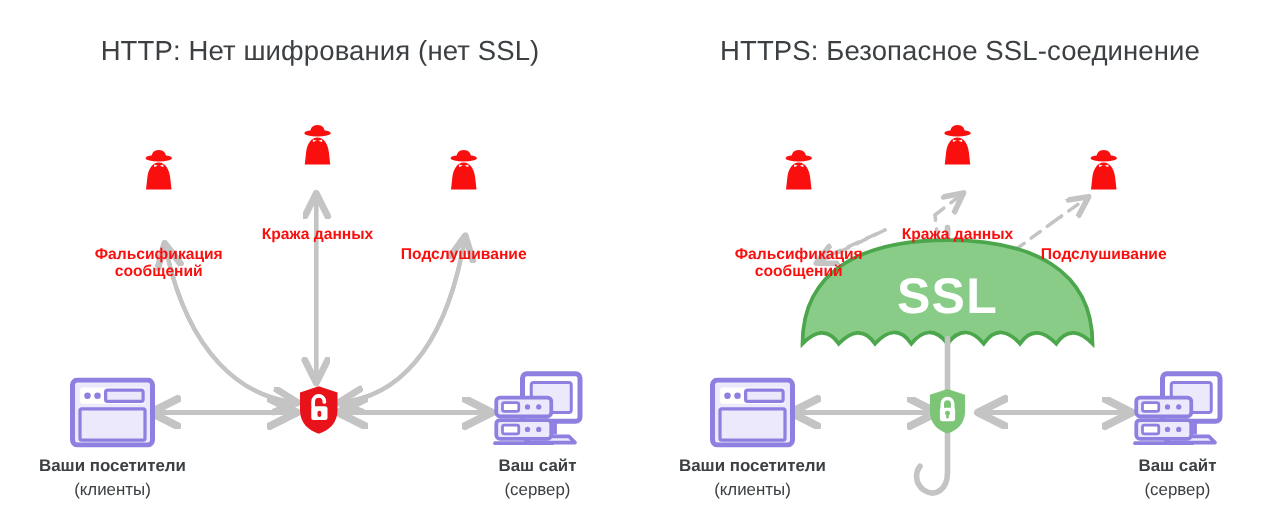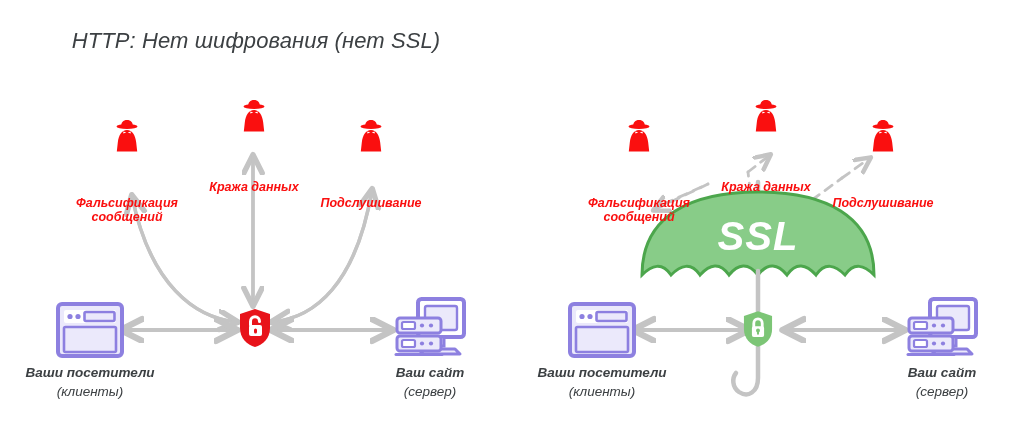--- a/index.html
+++ b/index.html
@@ -11,21 +11,20 @@
     width: 1024px;
     height: 424px;
     font-family: "Liberation Sans", "DejaVu Sans", sans-serif;
     position: relative;
     overflow: hidden;
   }
   .stage {
     position: relative;
     width: 1024px;
     height: 352px;
-    font-style: italic;
   }
   .panel {
     position: absolute;
     top: 0;
     width: 512px;
     height: 424px;
   }
   .panel-left { left: 0; }
   .panel-right { left: 512px; }
 
@@ -225,20 +224,21 @@
     </div>
 
     <div class="endpoint-label" style="left:330px; top:363px;">
       <span class="l1">Ваш сайт</span>
       <span class="l2">(сервер)</span>
     </div>
   </div>
 
   <div class="panel panel-right">
 
+    <div class="panel-title">HTTPS: Безопасное SSL-соединение</div>
 
     <svg class="svg-layer" viewBox="0 0 512 424">
       <defs>
         <marker id="ah-r" markerWidth="7" markerHeight="7" refX="5.6" refY="3.2" orient="auto">
           <path d="M0.6,0.5 L6,3.2 L0.6,5.9" fill="none" stroke="#c4c4c4" stroke-width="1.6" stroke-linecap="round" stroke-linejoin="round"></path>
         </marker>
         <marker id="ah-r2" markerWidth="7" markerHeight="7" refX="5.6" refY="3.2" orient="auto">
           <path d="M0.6,0.5 L6,3.2 L0.6,5.9" fill="none" stroke="#c4c4c4" stroke-width="1.6" stroke-linecap="round" stroke-linejoin="round"></path>
         </marker>
       </defs>

